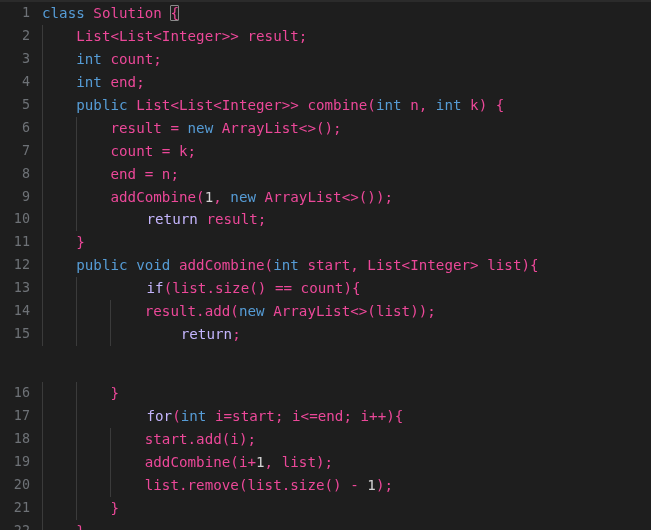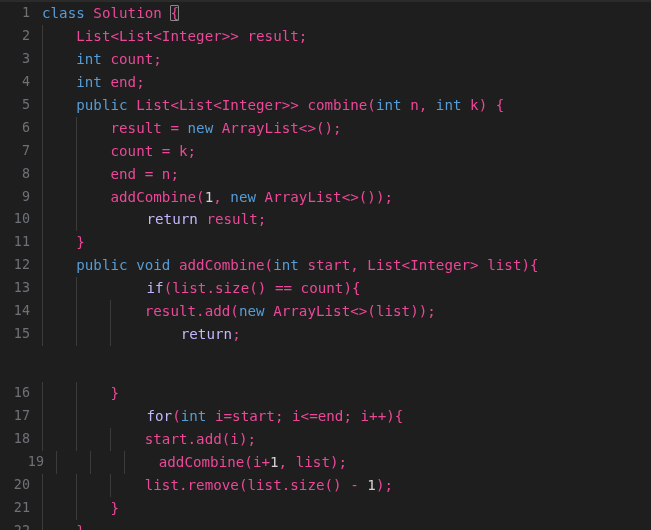--- a/index.html
+++ b/index.html
@@ -101,18 +101,18 @@
     <div class="code-line" style="top: 0px;"><div class="gutter">9</div><div class="indent-guide" style="left: 42px;"></div><div class="indent-guide" style="left: 76.2px;"></div><div class="line-text"><span class="tok-plain">        addCombine(</span><span class="tok-num">1</span><span class="tok-plain">, </span><span class="tok-kw">new</span><span class="tok-plain"> ArrayList&lt;&gt;());</span></div></div>
     <div class="code-line" style="top: 0px;"><div class="gutter">10</div><div class="indent-guide" style="left: 42px;"></div><div class="indent-guide" style="left: 76.2px;"></div><div class="line-text"><span class="tok-plain">        </span><span class="tok-ctrl">return</span><span class="tok-plain"> result;</span></div></div>
     <div class="code-line" style="top: 0px;"><div class="gutter">11</div><div class="indent-guide" style="left: 42px;"></div><div class="line-text"><span class="tok-plain">    }</span></div></div>
     <div class="code-line" style="top: 0px;"><div class="gutter">12</div><div class="indent-guide" style="left: 42px;"></div><div class="line-text"><span class="tok-plain">    </span><span class="tok-kw">public</span><span class="tok-plain"> </span><span class="tok-kw">void</span><span class="tok-plain"> addCombine(</span><span class="tok-kw">int</span><span class="tok-plain"> start, List&lt;Integer&gt; list){</span></div></div>
     <div class="code-line" style="top: 0px;"><div class="gutter">13</div><div class="indent-guide" style="left: 42px;"></div><div class="indent-guide" style="left: 76.2px;"></div><div class="line-text"><span class="tok-plain">        </span><span class="tok-ctrl">if</span><span class="tok-plain">(list.size() == count){</span></div></div>
     <div class="code-line" style="top: 0px;"><div class="gutter">14</div><div class="indent-guide" style="left: 42px;"></div><div class="indent-guide" style="left: 76.2px;"></div><div class="indent-guide" style="left: 110.4px;"></div><div class="line-text"><span class="tok-plain">            result.add(</span><span class="tok-kw">new</span><span class="tok-plain"> ArrayList&lt;&gt;(list));</span></div></div>
     <div class="code-line" style="top: 0px;"><div class="gutter">15</div><div class="indent-guide" style="left: 42px;"></div><div class="indent-guide" style="left: 76.2px;"></div><div class="indent-guide" style="left: 110.4px;"></div><div class="line-text"><span class="tok-plain">            </span><span class="tok-ctrl">return</span><span class="tok-plain">;</span></div></div>
     <div class="code-line" style="top: 0px; margin-top: 36px;"><div class="gutter">16</div><div class="indent-guide" style="left: 42px;"></div><div class="indent-guide" style="left: 76.2px;"></div><div class="line-text"><span class="tok-plain">        }</span></div></div>
     <div class="code-line" style="top: 0px;"><div class="gutter">17</div><div class="indent-guide" style="left: 42px;"></div><div class="indent-guide" style="left: 76.2px;"></div><div class="line-text"><span class="tok-plain">        </span><span class="tok-ctrl">for</span><span class="tok-plain">(</span><span class="tok-kw">int</span><span class="tok-plain"> i=start; i&lt;=end; i++){</span></div></div>
     <div class="code-line" style="top: 0px;"><div class="gutter">18</div><div class="indent-guide" style="left: 42px;"></div><div class="indent-guide" style="left: 76.2px;"></div><div class="indent-guide" style="left: 110.4px;"></div><div class="line-text"><span class="tok-plain">            start.add(i);</span></div></div>
-    <div class="code-line" style="top: 0px; margin-left: 14px;"><div class="gutter">19</div><div class="indent-guide" style="left: 42px;"></div><div class="indent-guide" style="left: 76.2px;"></div><div class="indent-guide" style="left: 110.4px;"></div><div class="line-text"><span class="tok-plain">            addCombine(i+</span><span class="tok-num">1</span><span class="tok-plain">, list);</span></div></div>
+    <div class="code-line" style="top: 0px;"><div class="gutter">19</div><div class="indent-guide" style="left: 42px;"></div><div class="indent-guide" style="left: 76.2px;"></div><div class="indent-guide" style="left: 110.4px;"></div><div class="line-text"><span class="tok-plain">            addCombine(i+</span><span class="tok-num">1</span><span class="tok-plain">, list);</span></div></div>
     <div class="code-line" style="top: 0px;"><div class="gutter">20</div><div class="indent-guide" style="left: 42px;"></div><div class="indent-guide" style="left: 76.2px;"></div><div class="indent-guide" style="left: 110.4px;"></div><div class="line-text"><span class="tok-plain">            list.remove(list.size() - </span><span class="tok-num">1</span><span class="tok-plain">);</span></div></div>
     <div class="code-line" style="top: 0px;"><div class="gutter">21</div><div class="indent-guide" style="left: 42px;"></div><div class="indent-guide" style="left: 76.2px;"></div><div class="line-text"><span class="tok-plain">        }</span></div></div>
     <div class="code-line" style="top: 0px;"><div class="gutter">22</div><div class="indent-guide" style="left: 42px;"></div><div class="line-text"><span class="tok-plain">    }</span></div></div>
     <div class="code-line active" style="top: 0px;"><div class="gutter">23</div><div class="line-text"><span class="tok-plain bracket-match">}</span></div></div>
   </div>
 
 </body></html>

